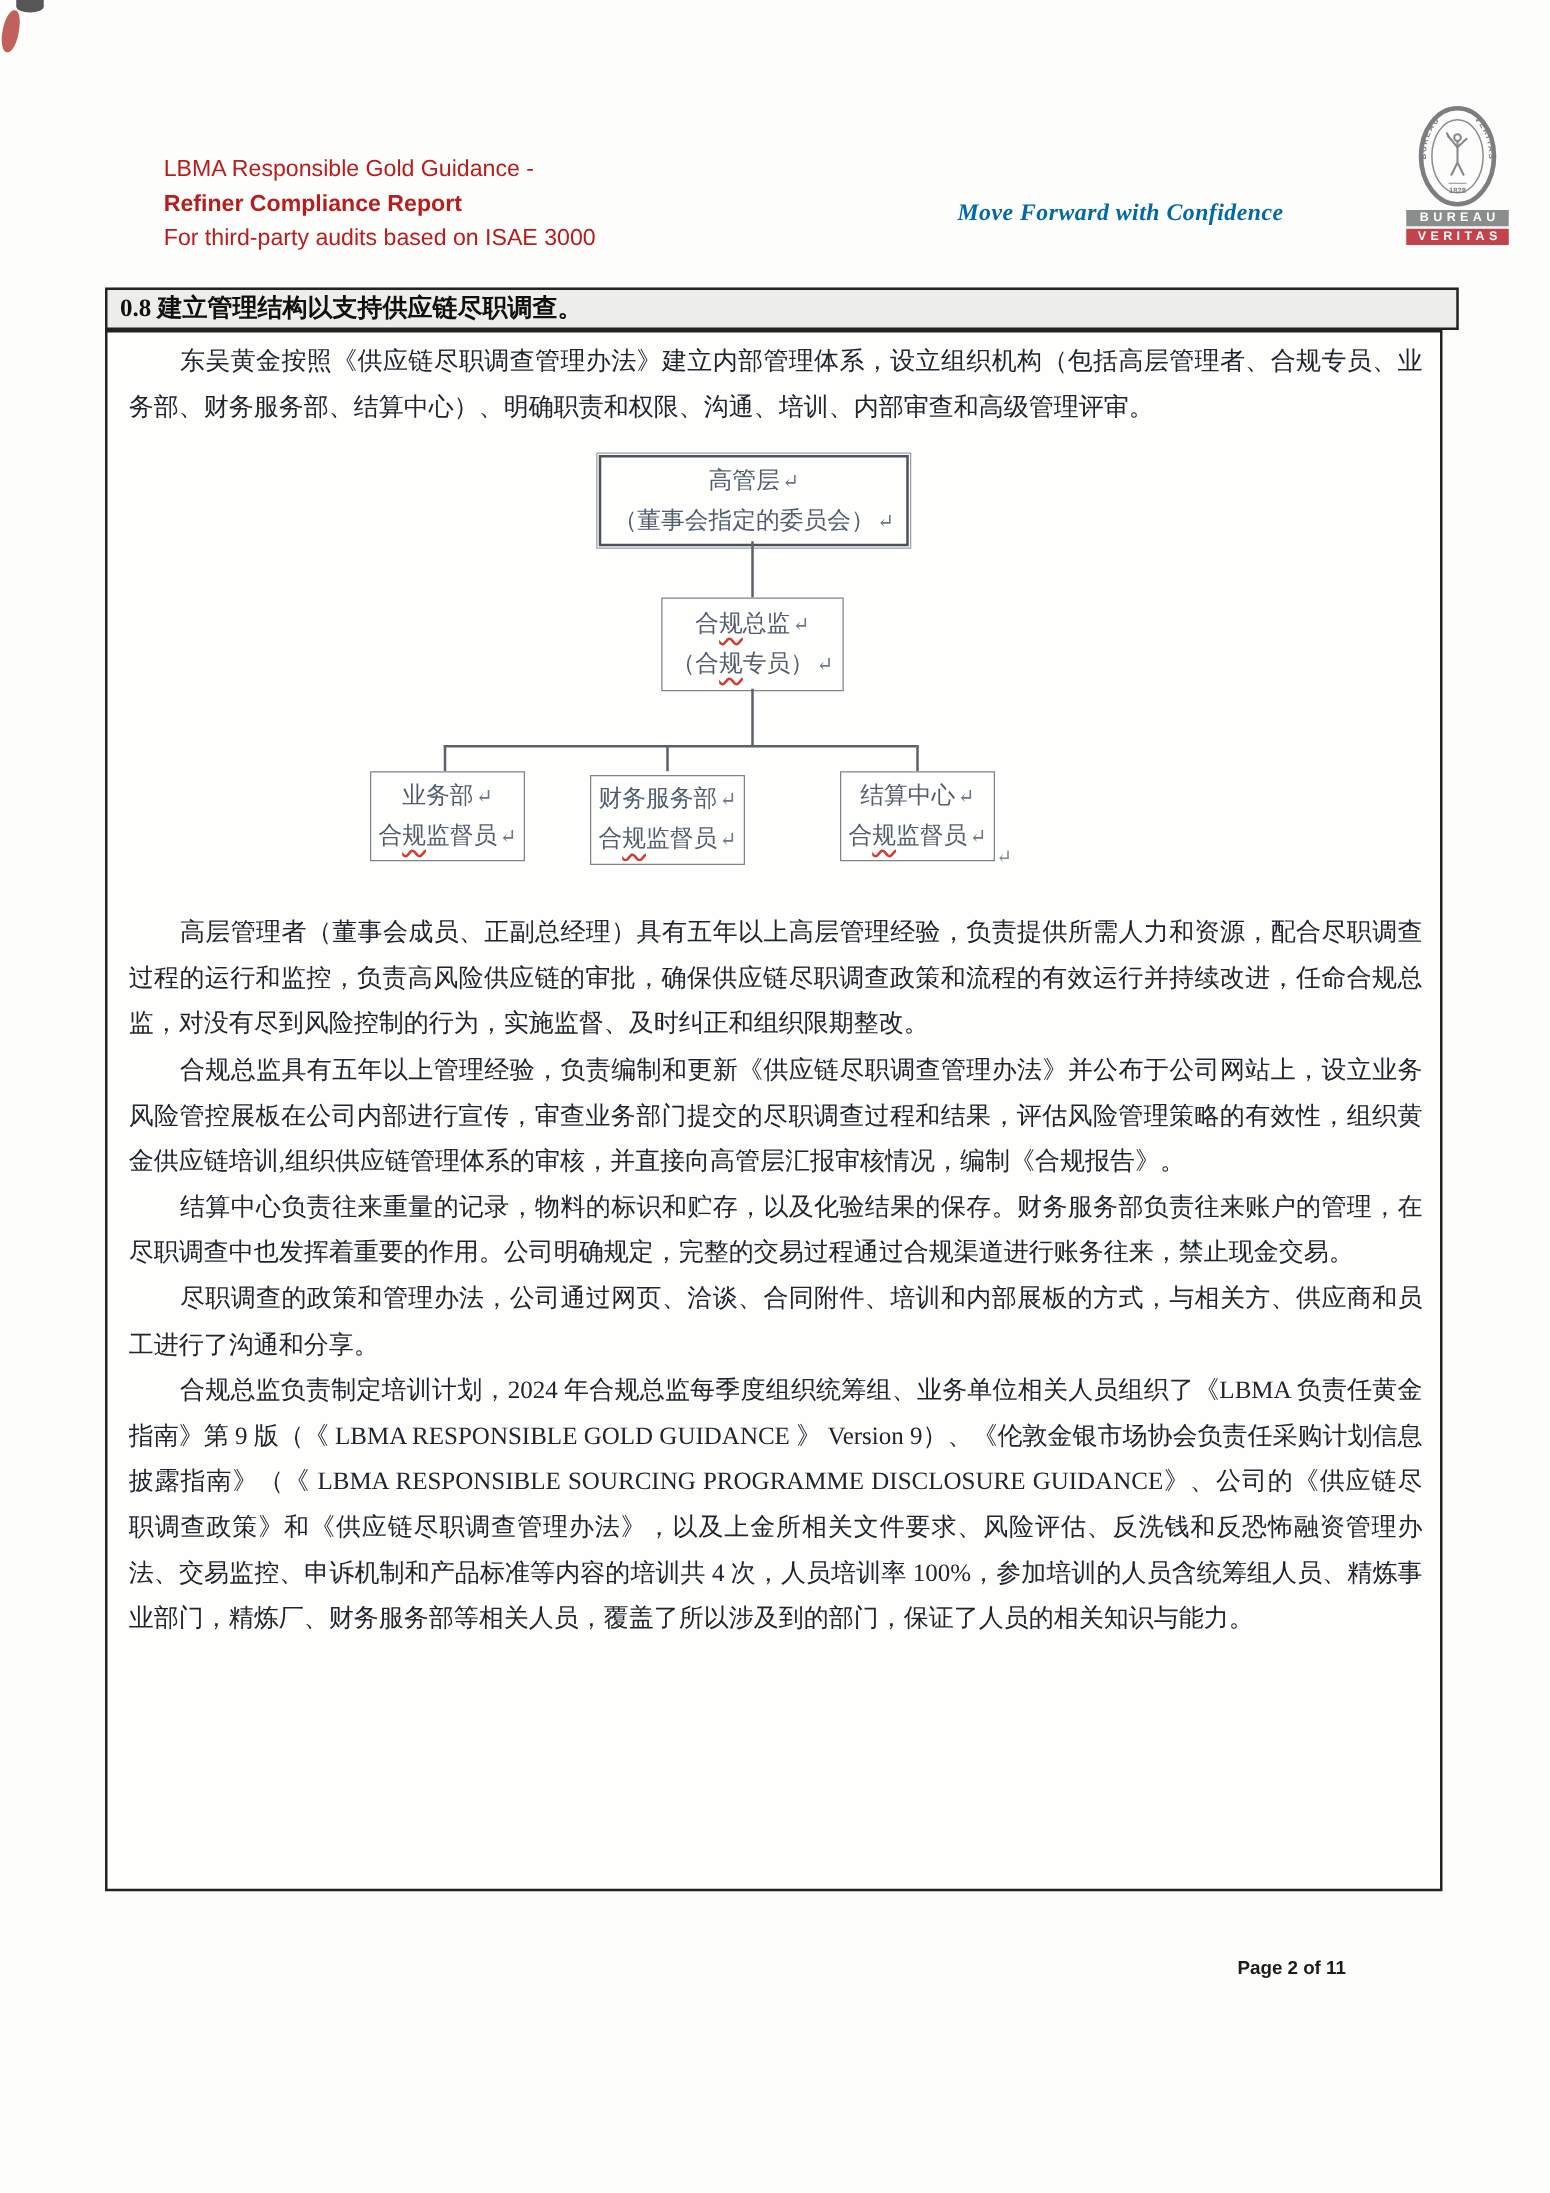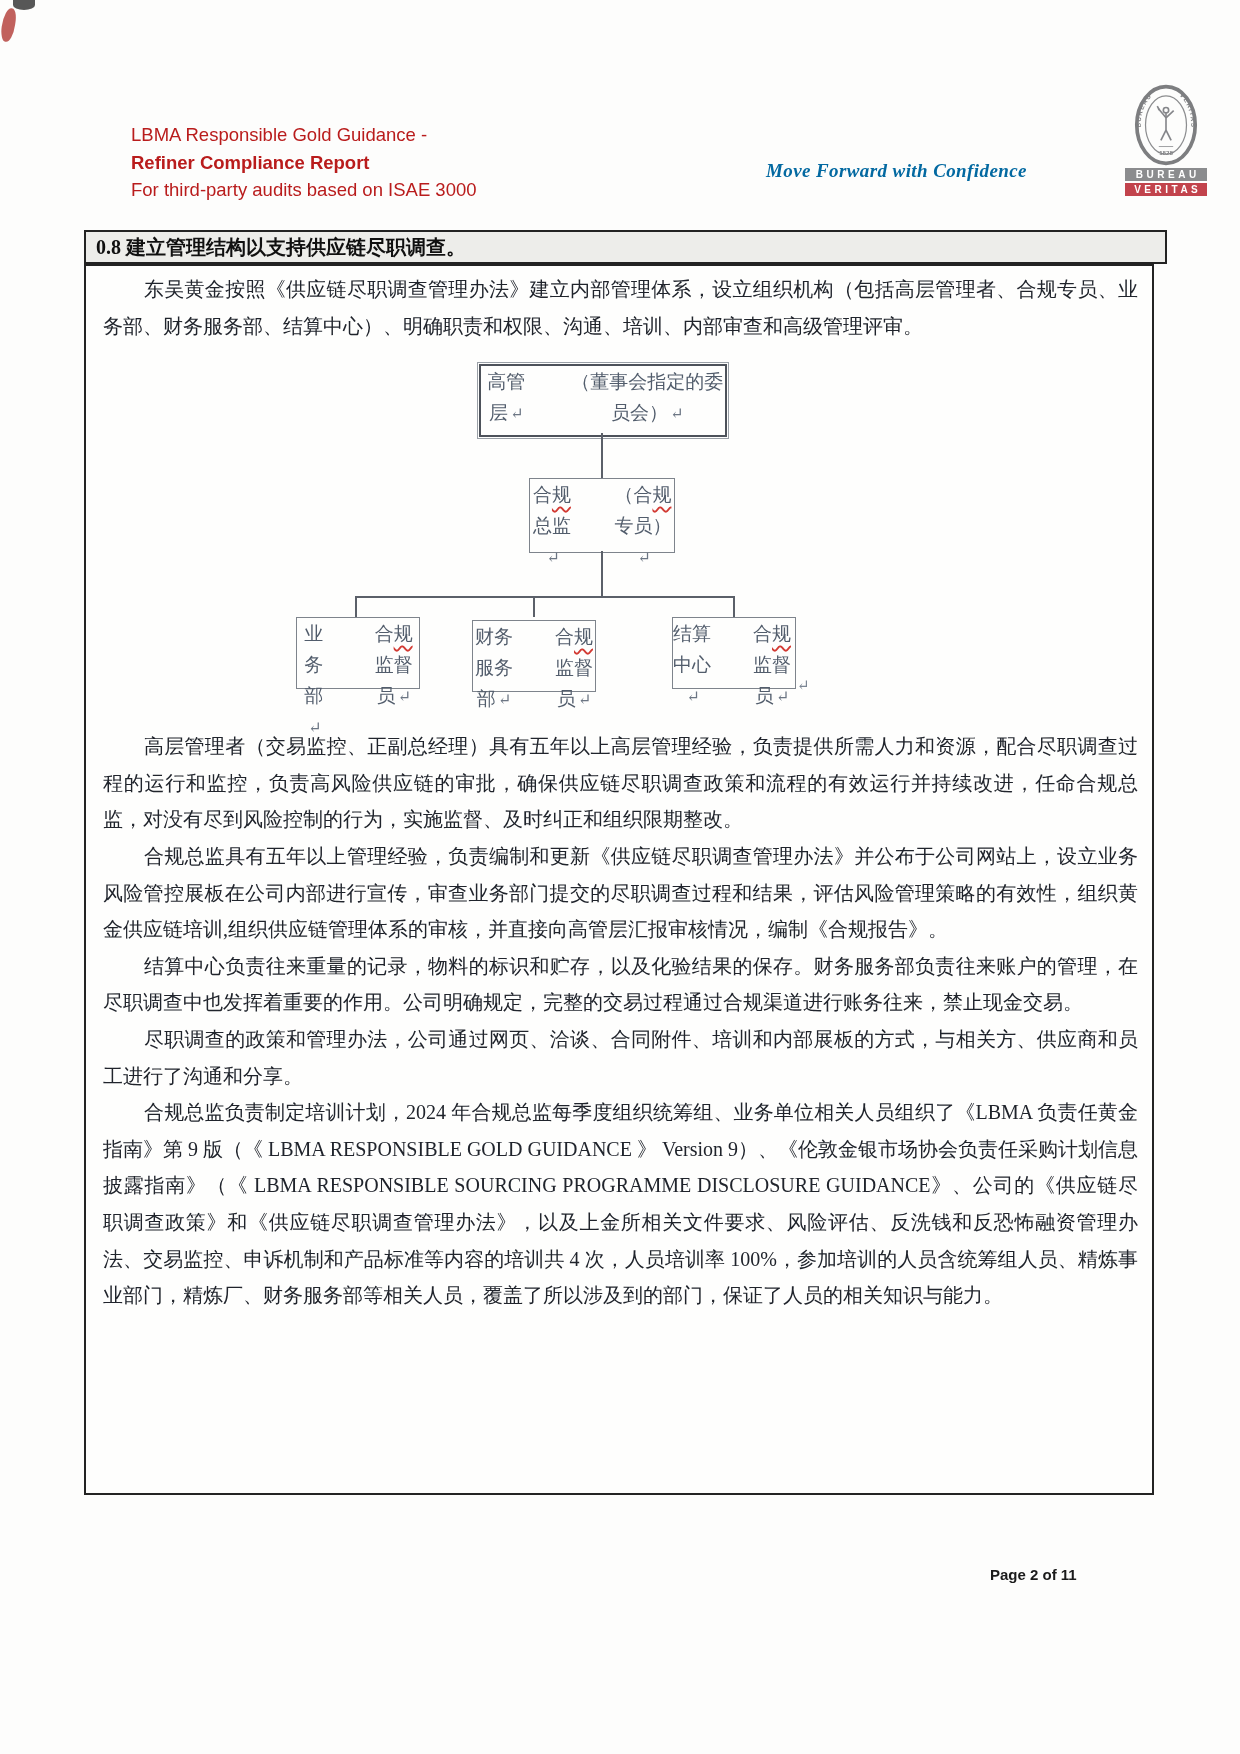--- a/index.html
+++ b/index.html
@@ -26,30 +26,30 @@
   .logo svg{display:block;margin:0 auto;}
   .logo-bar{width:82px;height:13px;margin:2px auto 0 auto;text-align:center;
      font-family:"Liberation Sans","DejaVu Sans",sans-serif;font-weight:bold;font-size:10px;
      color:#fff;letter-spacing:3.5px;text-indent:3.5px;line-height:13px;}
 
   
   .sec-hdr{position:absolute;left:84px;top:230px;width:1069px;height:30px;background:#ededea;
      border:2px solid #232323;font-weight:bold;font-size:20px;line-height:30px;padding-left:10px;color:#101010;}
   
   .content-box{position:absolute;left:84px;top:264px;width:1035px;height:1227px;
-     border:2px solid #232323;background:#fefefd;padding:0 14px 0 17px;}
+     border:2px solid #232323;background:#fefefd;padding:0 14px 18px 17px;}
 
   .para{font-size:20px;line-height:36.6px;text-align:justify;margin:0;color:#20242c;}
   .para.indent{text-indent:2.05em;}
   .intro{margin-top:5px;}
 
   
   .chart{position:relative;height:345px;margin-top:12px;}
   .cbox{position:absolute;text-align:center;color:#525d6c;font-size:19px;line-height:31px;
-        display:flex;justify-content:center;background:#fefefd;gap:38px;}
+        display:flex;flex-direction:column;justify-content:center;background:#fefefd;}
   .cbox .ret{color:#6c7684;font-size:16px;margin-left:2px;}
   .cbox-top{border:2px solid #4d525a;outline:1px solid #9aa0a7;outline-offset:1px;}
   .cbox-mid,.cbox-bot{border:1.5px solid #7e848c;}
   .wavy{text-decoration:underline wavy #d23a33;text-decoration-thickness:1.5px;text-underline-offset:5px;}
   .vline,.hline{position:absolute;background:#5b6069;}
   .vline{width:1.5px;}
   .hline{height:1.5px;}
   .stray-ret{position:absolute;color:#7c8694;font-size:15px;}
 
   .body-paras{margin-top:27px;}
@@ -137,21 +137,21 @@
         </div>
       <div class="cbox cbox-bot" style="left:569px;top:261px;width:122px;height:70px;">
           <div class="chart-line"><span>结</span><span>算</span><span>中</span><span>心</span><span class="ret">↵</span></div>
           <div class="chart-line"><span>合</span><span class="wavy">规</span><span>监</span><span>督</span><span>员</span><span class="ret">↵</span></div>
         </div>
 
       <span class="stray-ret" style="left:694px;top:320px;">↵</span>
     </div>
 
     <div class="body-paras">
-        <p class="para indent">高层管理者（交易监控、正副总经理）具有五年以上高层管理经验，负责提供所需人力和资源，配合尽职调查过程的运行和监控，负责高风险供应链的审批，确保供应链尽职调查政策和流程的有效运行并持续改进，任命合规总监，对没有尽到风险控制的行为，实施监督、及时纠正和组织限期整改。</p>
+        <p class="para indent">高层管理者（董事会成员、正副总经理）具有五年以上高层管理经验，负责提供所需人力和资源，配合尽职调查过程的运行和监控，负责高风险供应链的审批，确保供应链尽职调查政策和流程的有效运行并持续改进，任命合规总监，对没有尽到风险控制的行为，实施监督、及时纠正和组织限期整改。</p>
         <p class="para indent">合规总监具有五年以上管理经验，负责编制和更新《供应链尽职调查管理办法》并公布于公司网站上，设立业务风险管控展板在公司内部进行宣传，审查业务部门提交的尽职调查过程和结果，评估风险管理策略的有效性，组织黄金供应链培训,组织供应链管理体系的审核，并直接向高管层汇报审核情况，编制《合规报告》。</p>
         <p class="para indent">结算中心负责往来重量的记录，物料的标识和贮存，以及化验结果的保存。财务服务部负责往来账户的管理，在尽职调查中也发挥着重要的作用。公司明确规定，完整的交易过程通过合规渠道进行账务往来，禁止现金交易。</p>
         <p class="para indent">尽职调查的政策和管理办法，公司通过网页、洽谈、合同附件、培训和内部展板的方式，与相关方、供应商和员工进行了沟通和分享。</p>
         <p class="para indent">合规总监负责制定培训计划，2024 年合规总监每季度组织统筹组、业务单位相关人员组织了《LBMA 负责任黄金指南》第 9 版（《 LBMA RESPONSIBLE GOLD GUIDANCE 》 Version 9）、《伦敦金银市场协会负责任采购计划信息披露指南》（《 LBMA RESPONSIBLE SOURCING PROGRAMME DISCLOSURE GUIDANCE》、公司的《供应链尽职调查政策》和《供应链尽职调查管理办法》，以及上金所相关文件要求、风险评估、反洗钱和反恐怖融资管理办法、交易监控、申诉机制和产品标准等内容的培训共 4 次，人员培训率 100%，参加培训的人员含统筹组人员、精炼事业部门，精炼厂、财务服务部等相关人员，覆盖了所以涉及到的部门，保证了人员的相关知识与能力。</p>
       </div>
   </div>
 
   <div class="footer">Page 2 of 11</div>
 </div>
 

